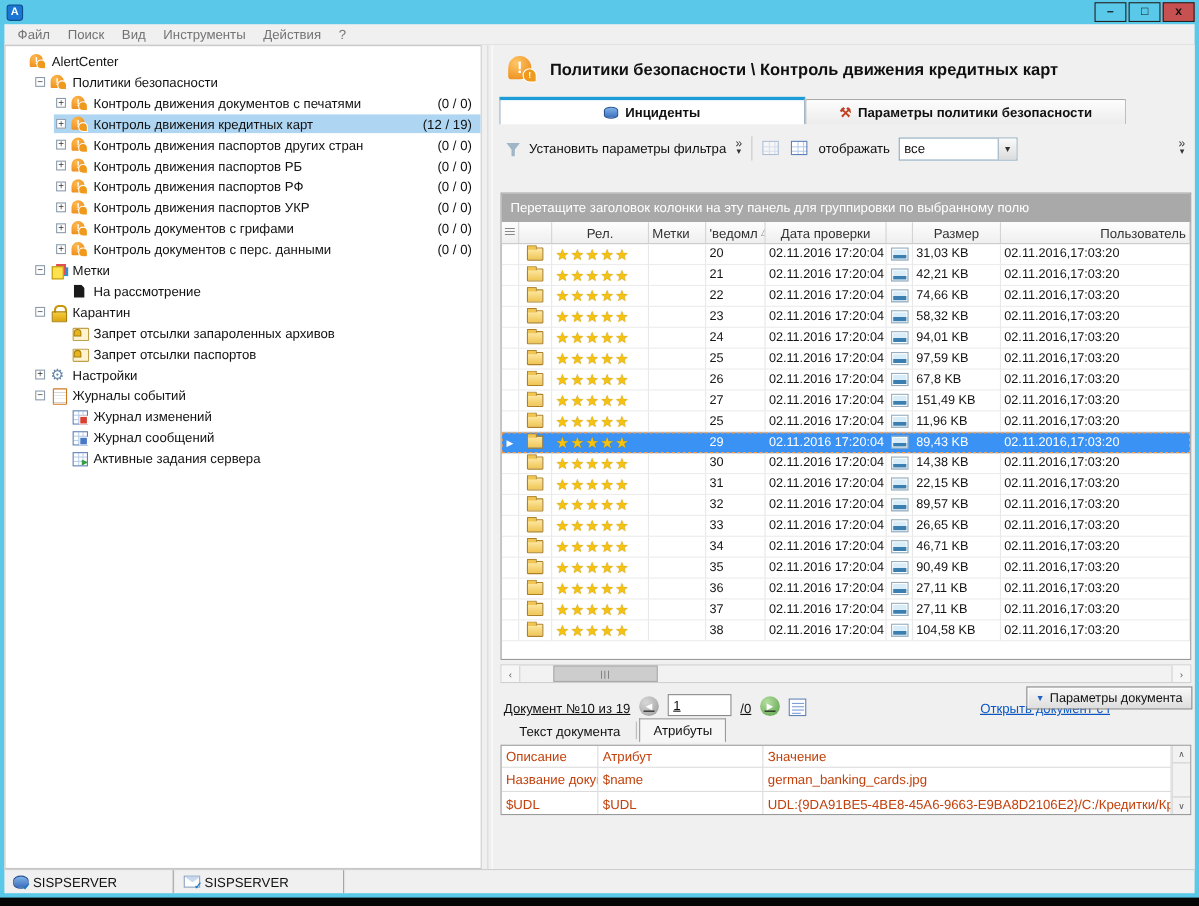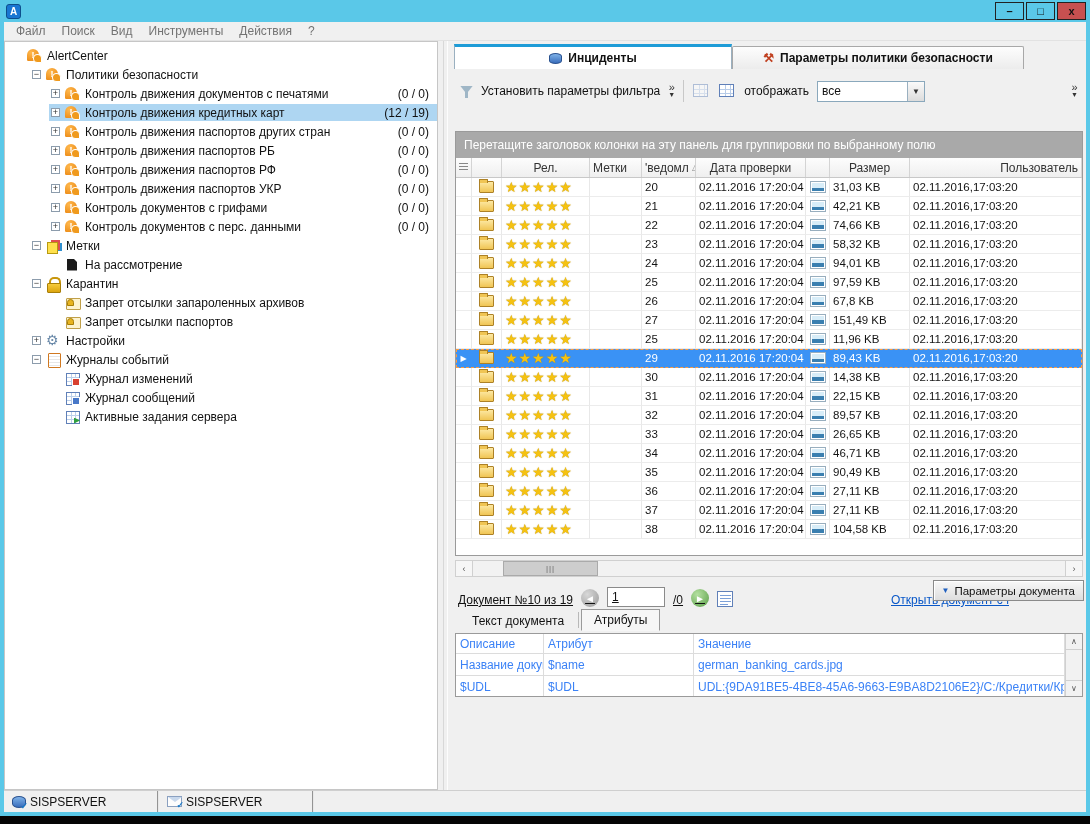--- a/index.html
+++ b/index.html
@@ -144,21 +144,21 @@
 
   
   .doc-tabs { height:24px; display:flex; align-items:flex-end; padding-left:8px; gap:2px; }
   .dtab { font-size:12px; padding:3px 12px; color:#111; }
   .dtab.active { background:#f6f6f6; border:1px solid #9a9a9a; border-bottom:1px solid #f6f6f6; }
   .dtab-sep { width:1px; height:16px; background:#b8b8b8; margin-bottom:3px; }
 
   
   .attr-wrap { margin:2px 3px 0 3px; height:64px; border:1px solid #9a9a9a; background:#fff; display:flex; overflow:hidden; }
   .attr-table { flex:1; overflow:hidden; }
-  .arow { height:22px; display:flex; font-size:12px; color:#3b82f6; }
+  .arow { height:22px; display:flex; font-size:12px; color:#c2410c; }
   .arow.head { height:20px; }
   .ac { border-right:1px solid #dcdcdc; border-bottom:1px solid #dcdcdc; padding:0 4px; display:flex; align-items:center; overflow:hidden; white-space:nowrap; }
   .ac.c1 { width:88px; min-width:88px; }
   .ac.c2 { width:150px; min-width:150px; }
   .ac.c3 { flex:1; }
   .vscroll { width:17px; border-left:1px solid #d0d0d0; background:#f2f2f2; display:flex; flex-direction:column; }
   .vbtn { height:16px; border-bottom:1px solid #d0d0d0; font-size:8px; color:#555; display:flex; align-items:center; justify-content:center; }
   .vbtn.down { margin-top:auto; border-top:1px solid #d0d0d0; border-bottom:none; }
 
   
@@ -342,20 +342,24 @@
             <span class="expand none"></span>
             <span class="ti i-table green"></span>
             <span class="tlabel">Активные задания сервера</span>
           </div>
         </div>
       </div>
     <div class="splitter"></div>
 
     <div class="right-panel">
 
+      <div class="page-header">
+        <span class="big-alert"></span>
+        <span class="page-title">Политики безопасности \ Контроль движения кредитных карт</span>
+      </div>
 
       <div class="tabs-row">
         <div class="tab active">
           <span class="i-db"></span>
           <span>Инциденты</span>
         </div>
         <div class="tab inactive">
           <span class="i-tools">⚒</span>
           <span>Параметры политики безопасности</span>
         </div>

